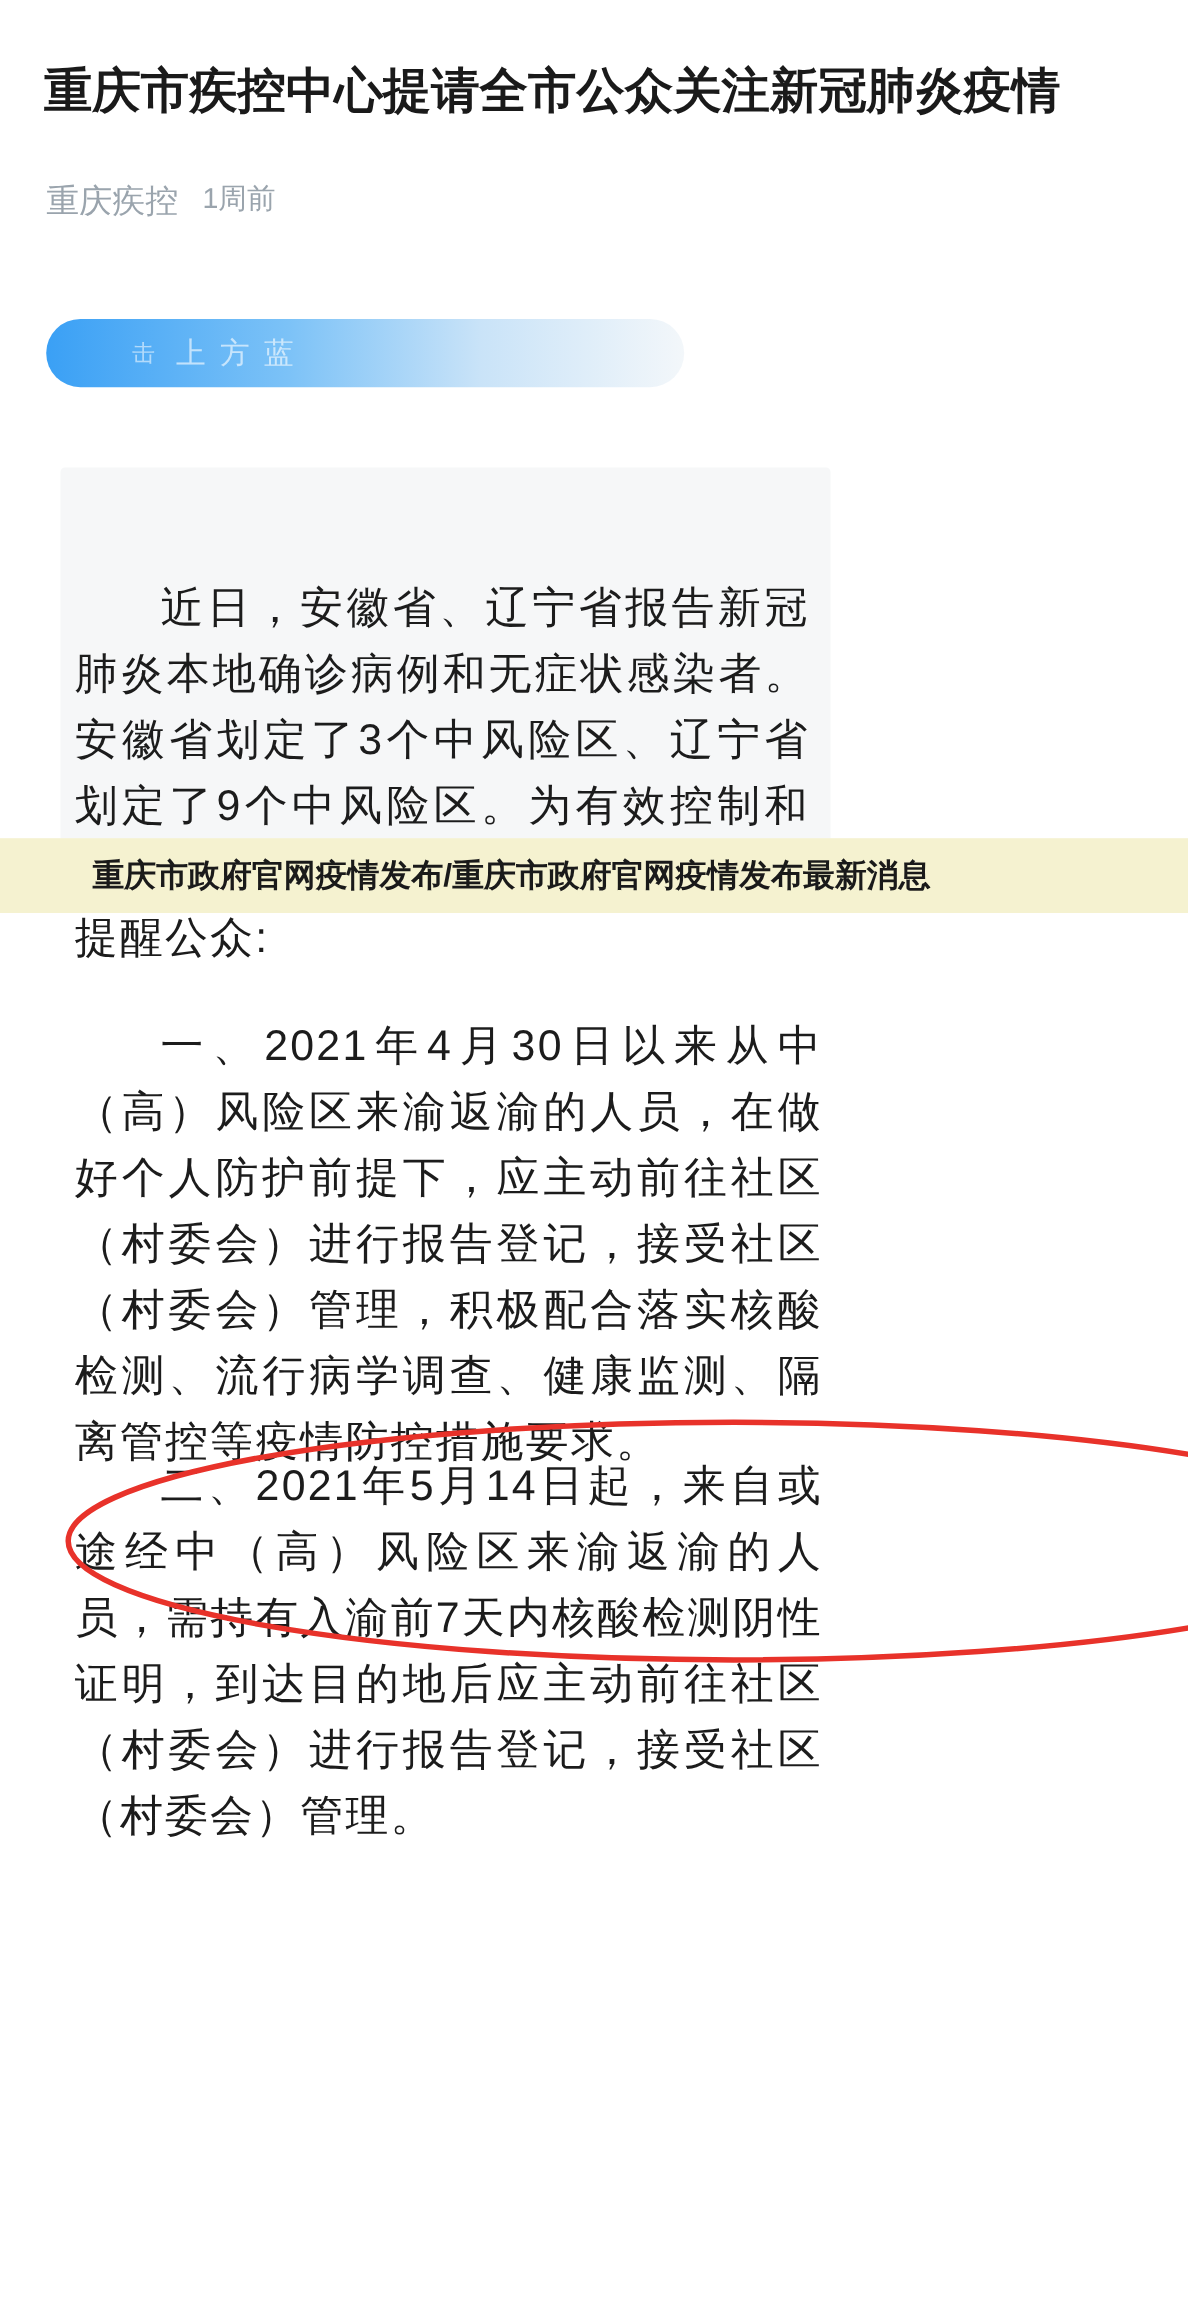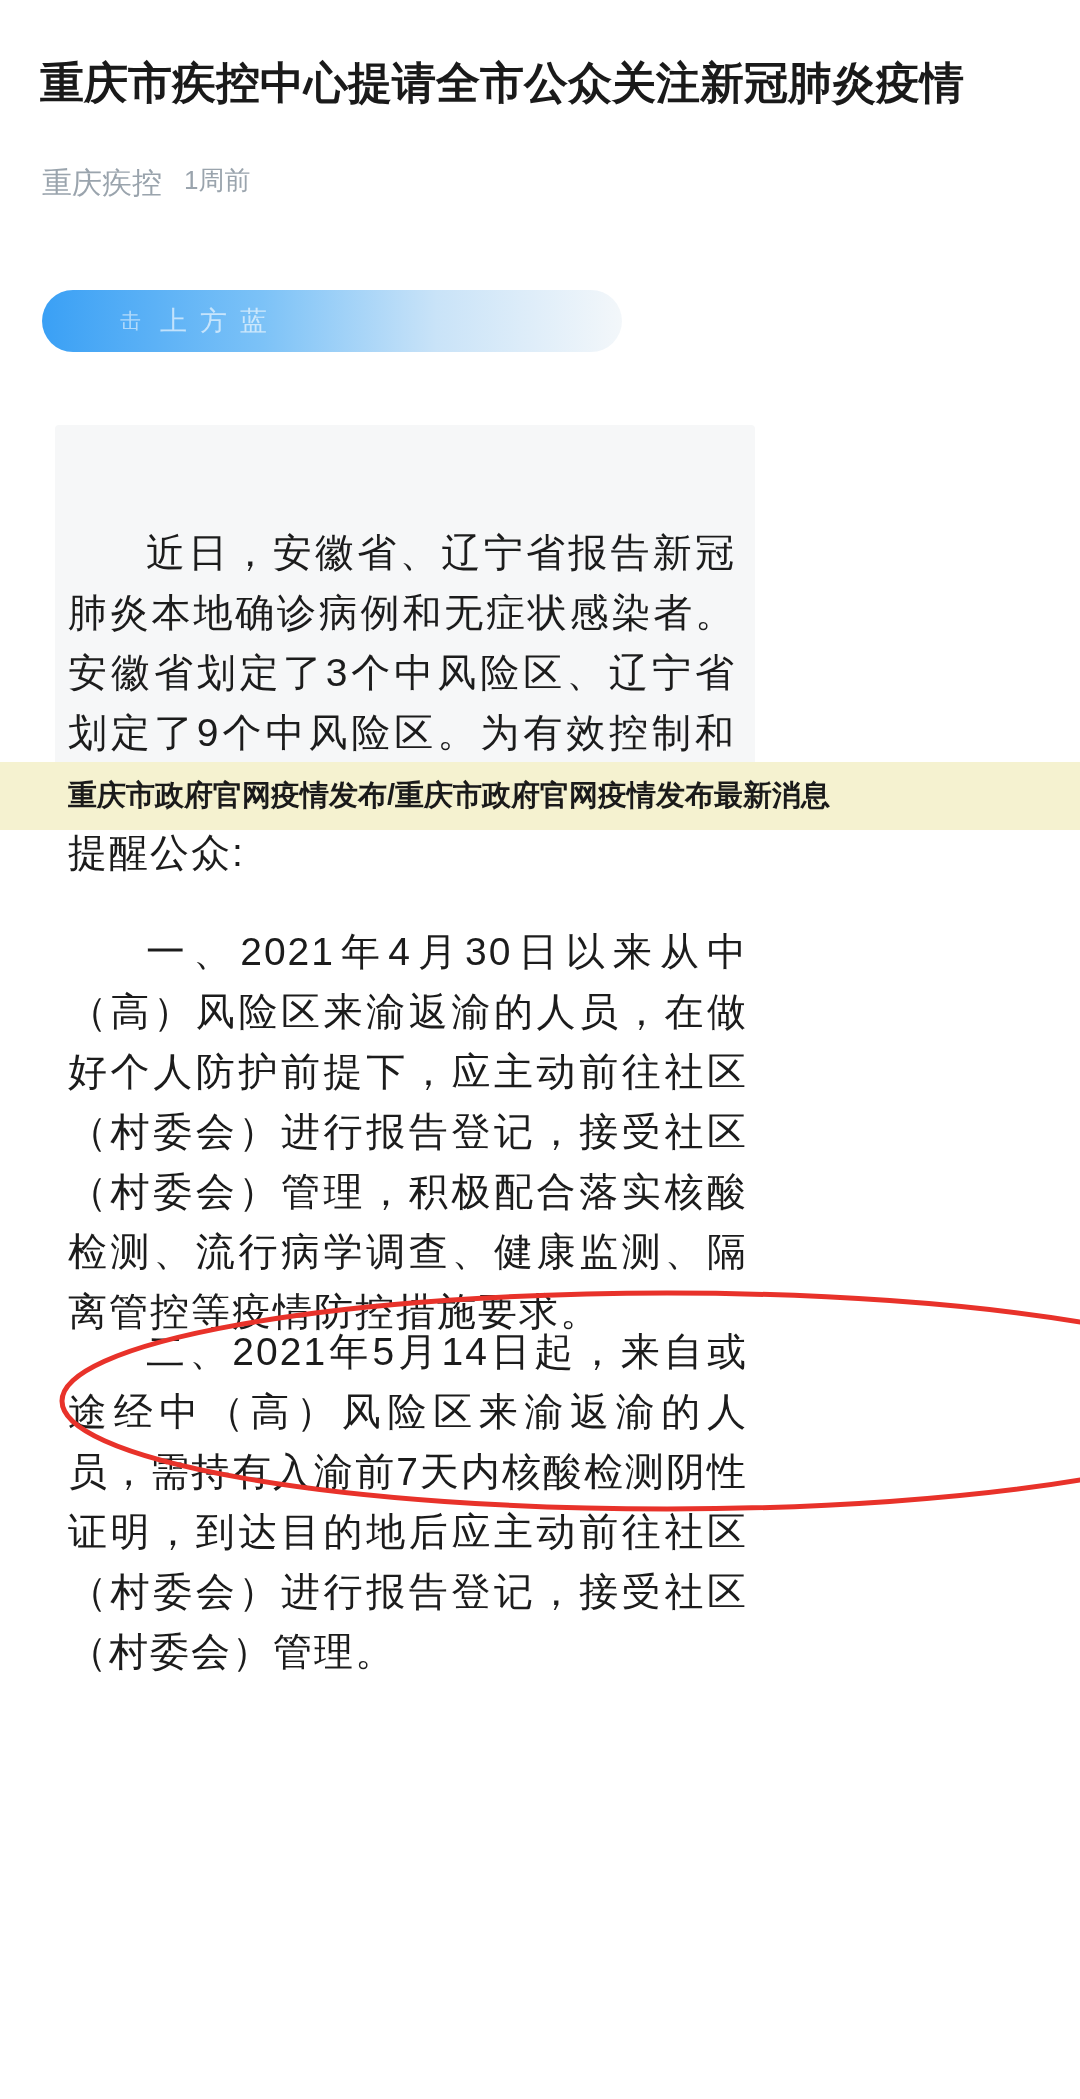--- a/index.html
+++ b/index.html
@@ -126,21 +126,21 @@
   .watermark-bar {
     position: absolute;
     left: 0;
     top: 762px;
     width: 1080px;
     height: 68px;
     background: #f5f2d0;
   }
   .watermark-text {
     position: absolute;
-    left: 68px;
+    left: 84px;
     top: 776px;
     font-size: 29px;
     font-weight: 700;
     color: #1a1a1a;
     letter-spacing: 0px;
     white-space: nowrap;
   }
 
   
   .annotation {

